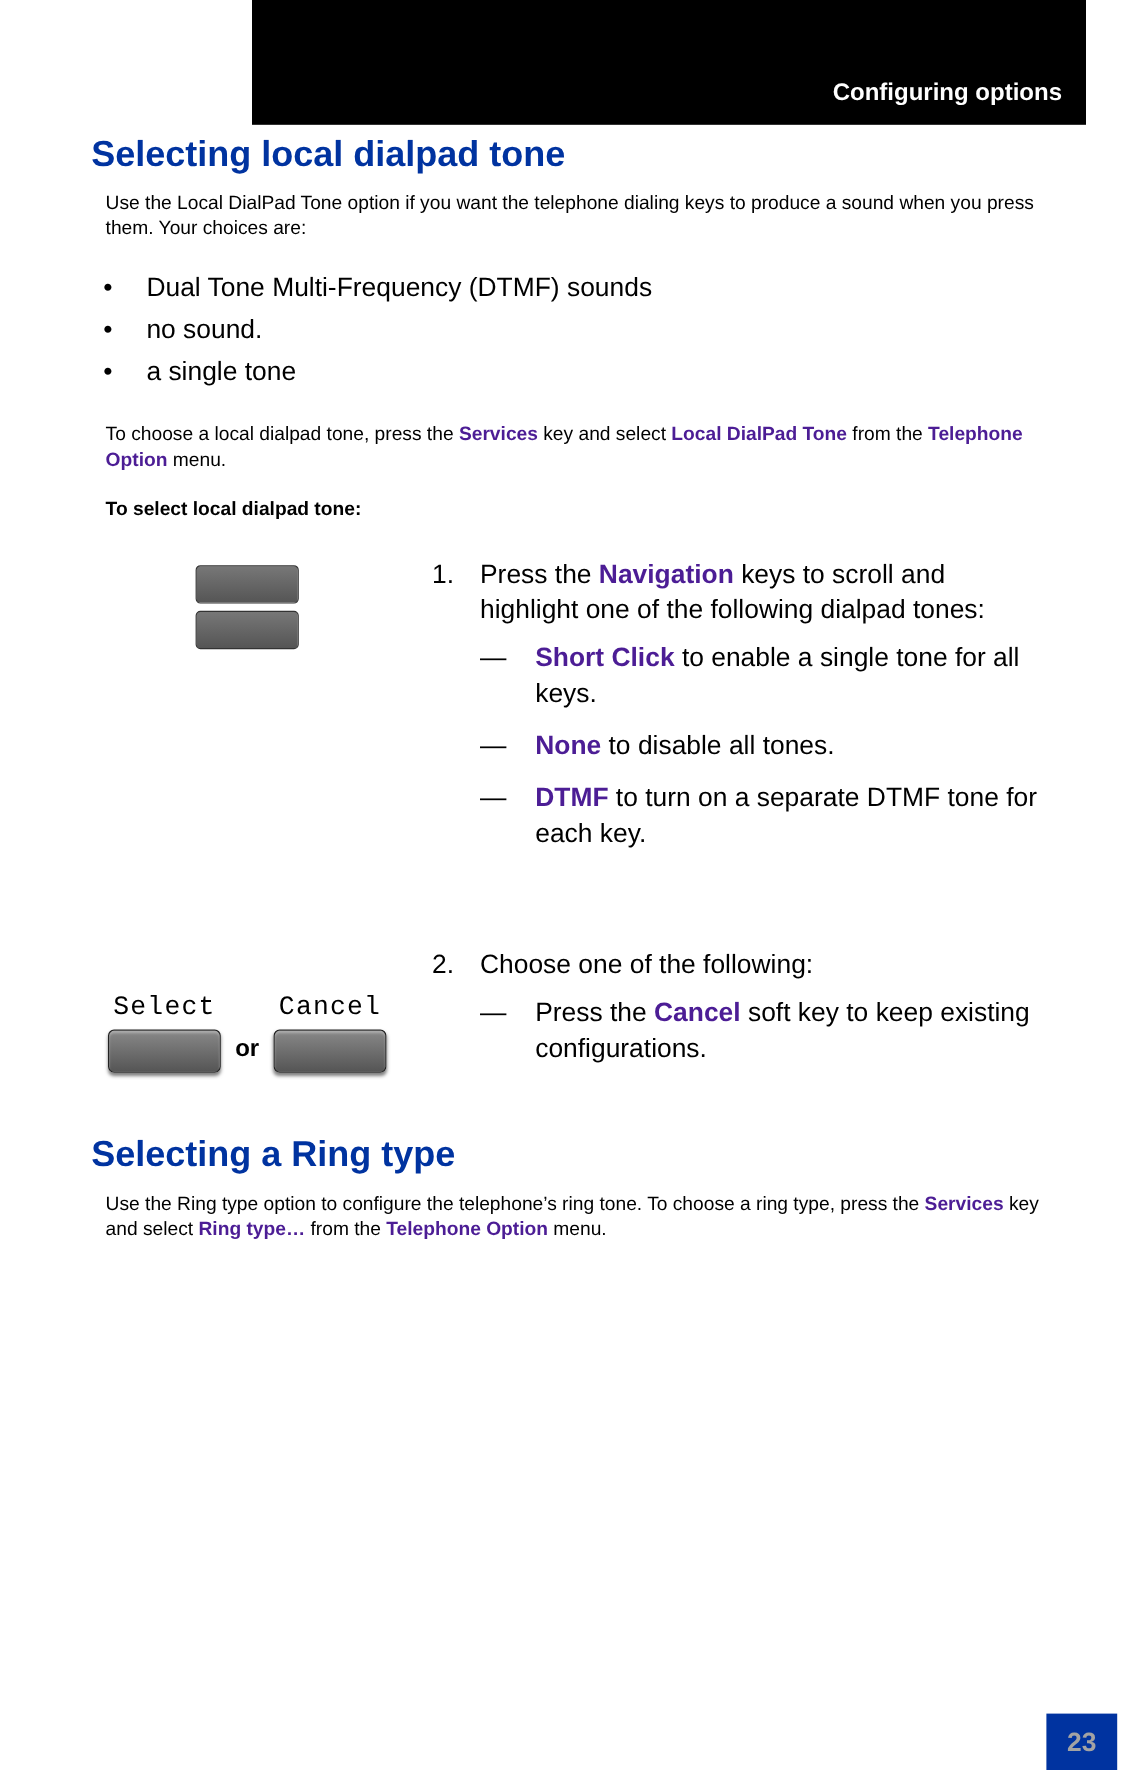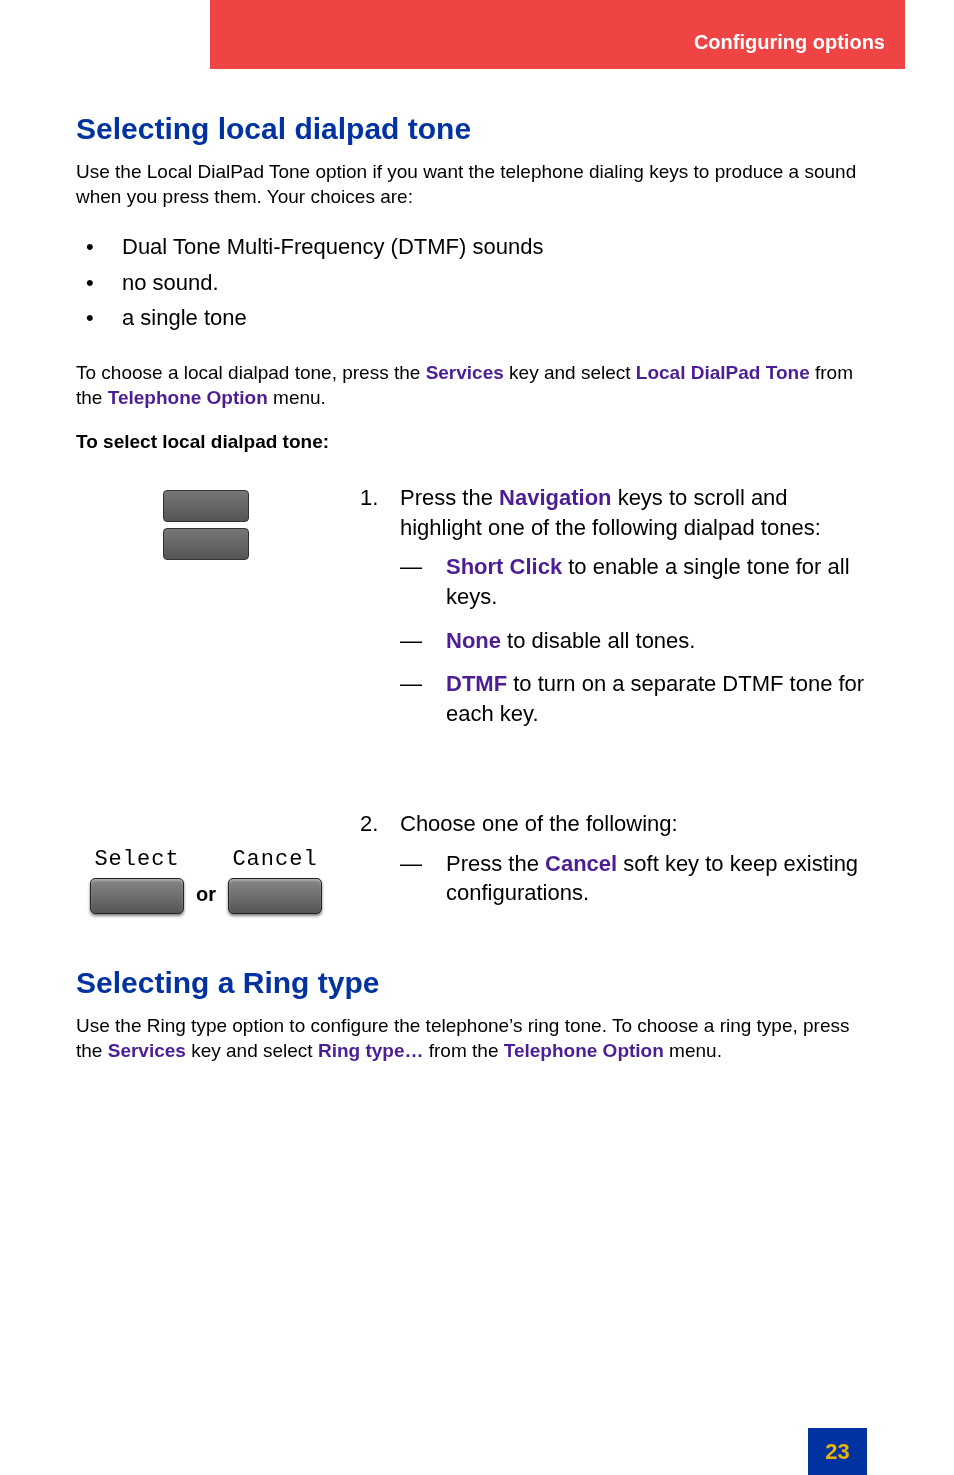--- a/index.html
+++ b/index.html
@@ -10,61 +10,61 @@
     font-family:Arial,Helvetica,sans-serif;
     color:#000;
     position:relative;
     box-sizing:border-box;
   }
   .header-band{
     position:absolute;
     left:210px;
     right:49px;
     top:0;
-    height:69px;
-    background:#ef4444;
+    height:104px;
+    background:#000000;
   }
   .header-label{
     position:absolute;
     right:20px;
     bottom:15px;
     color:#fff;
     font-weight:bold;
     font-size:20px;
   }
   .footer-band{
     position:absolute;
-    left:808px;
+    left:872px;
     bottom:0;
     width:59px;
     height:47px;
     background:#0033a0;
-    color:#eab308;
+    color:#a3a3a3;
     font-weight:bold;
     font-size:22px;
     display:flex;
     align-items:center;
     justify-content:center;
   }
   .content{
     position:absolute;
     left:76px;
     right:80px;
     top:112px;
   }
   h2.section{
     color:#0033a0;
     font-size:30px;
     margin:0 0 14px 0;
     font-weight:bold;
   }
   p{
-    font-size:19px;
+    font-size:16px;
     line-height:1.3;
-    margin:0 0 20px 0;
+    margin:0 0 20px 12px;
   }
   ul.bullets{
     list-style:none;
     padding:0;
     margin:6px 0 26px 0;
   }
   ul.bullets>li{
     font-size:22px;
     line-height:1.6;
     padding-left:46px;

